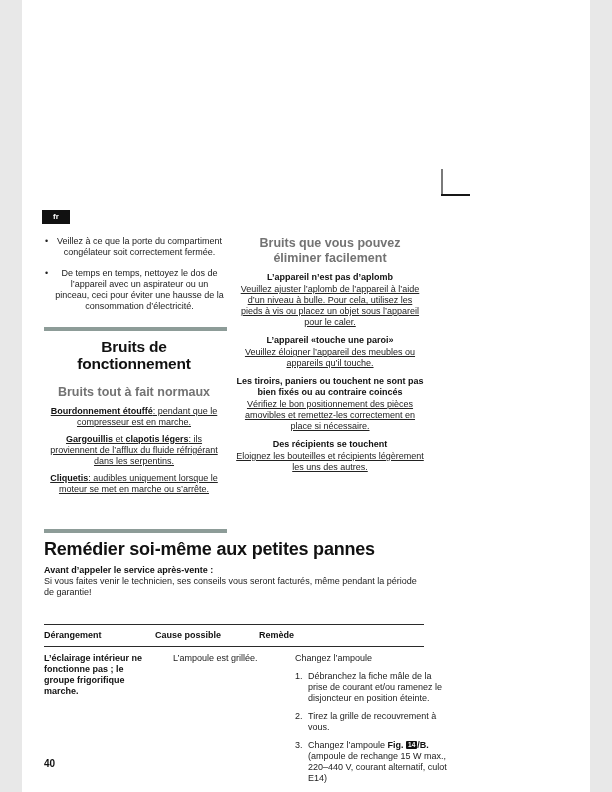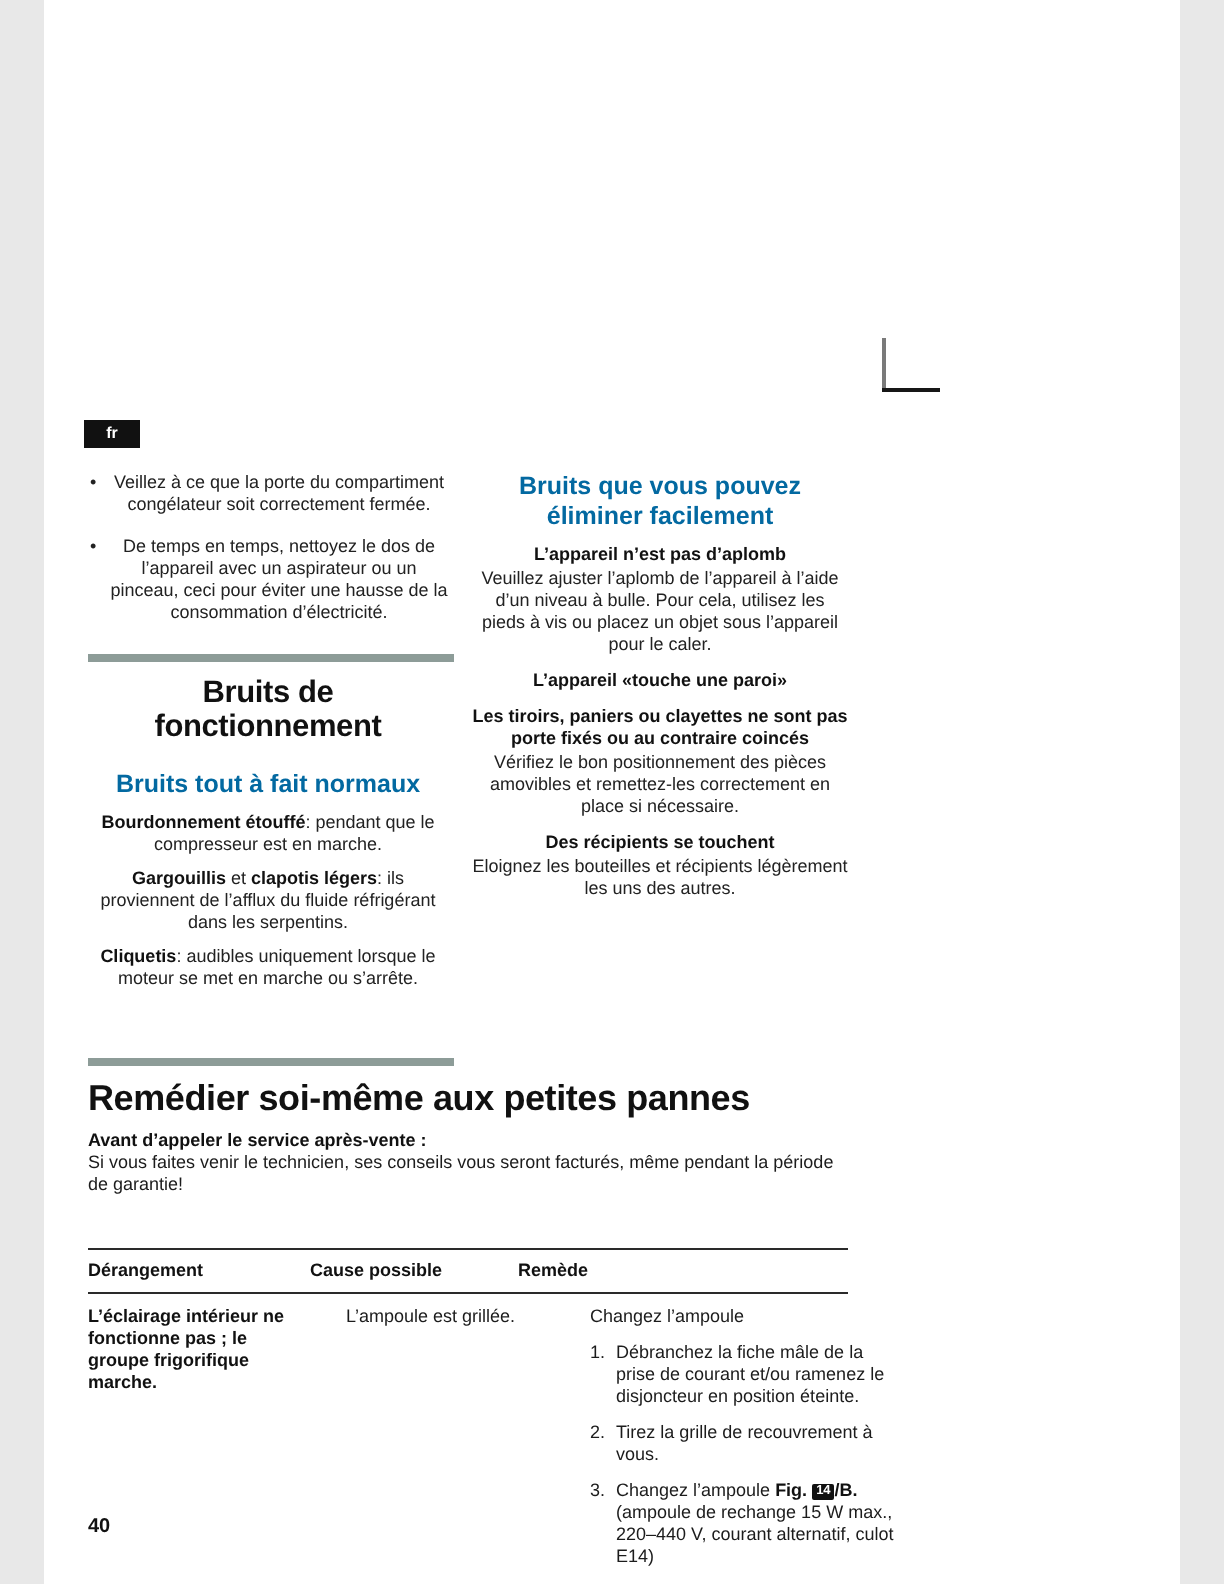--- a/index.html
+++ b/index.html
@@ -34,24 +34,24 @@
   ul.bullets li::before { content:"•"; position:absolute; left:1px; top:0; font-size:9px; }
 
   .graybar { width:183px; height:4px; background:#8d9c98; }
   .col-left .graybar { margin-top:15px; }
 
   h1.section-title {
     font-size:15.5px; line-height:16.5px; font-weight:bold; color:#111;
     letter-spacing:-0.2px; margin-top:8px;
   }
   h1.big { font-size:18px; line-height:19px; margin-top:7px; letter-spacing:-0.2px; font-weight:bold; color:#111; }
-  h2.subhead { font-size:12.5px; line-height:14.5px; font-weight:bold; color:#0369a1; margin-top:13px; }
+  h2.subhead { font-size:12.5px; line-height:14.5px; font-weight:bold; color:#737373; margin-top:13px; }
   .col-right h2.subhead { margin-top:3px; }
   h3.runhead { font-size:9px; line-height:11px; font-weight:bold; color:#111; margin-top:7px; }
-  .para { margin-top:6px; }
+  .para { margin-top:6px;text-decoration:underline; }
   .col-right .para { margin-top:1px; }
 
   
   .troubleshoot { position:absolute; left:22px; top:529px; width:380px; }
   .lead { margin-top:6px; }
   .lead .lead-line { font-size:9px; line-height:11px; }
 
   
   .tbl { margin-top:26px; width:380px; border-top:1px solid #2a2a2a; }
   .row { display:grid; grid-template-columns:111px 104px 165px; }
@@ -103,22 +103,23 @@
       </p>
     </div>
 
     <div class="col-right">
       <h2 class="subhead">Bruits que vous pouvez éliminer facilement</h2>
 
       <h3 class="runhead">L’appareil n’est pas d’aplomb</h3>
       <p class="para">Veuillez ajuster l’aplomb de l’appareil à l’aide d’un niveau à bulle. Pour cela, utilisez les pieds à vis ou placez un objet sous l’appareil pour le caler.</p>
 
       <h3 class="runhead">L’appareil «touche une paroi»</h3>
+      <p class="para">Veuillez éloigner l’appareil des meubles ou appareils qu’il touche.</p>
 
-      <h3 class="runhead">Les tiroirs, paniers ou clayettes ne sont pas porte fixés ou au contraire coincés</h3>
+      <h3 class="runhead">Les tiroirs, paniers ou touchent ne sont pas bien fixés ou au contraire coincés</h3>
       <p class="para">Vérifiez le bon positionnement des pièces amovibles et remettez-les correctement en place si nécessaire.</p>
 
       <h3 class="runhead">Des récipients se touchent</h3>
       <p class="para">Eloignez les bouteilles et récipients légèrement les uns des autres.</p>
     </div>
   </div>
 
   <div class="troubleshoot">
     <div class="graybar"></div>
     <h1 class="big">Remédier soi-même aux petites pannes</h1>

